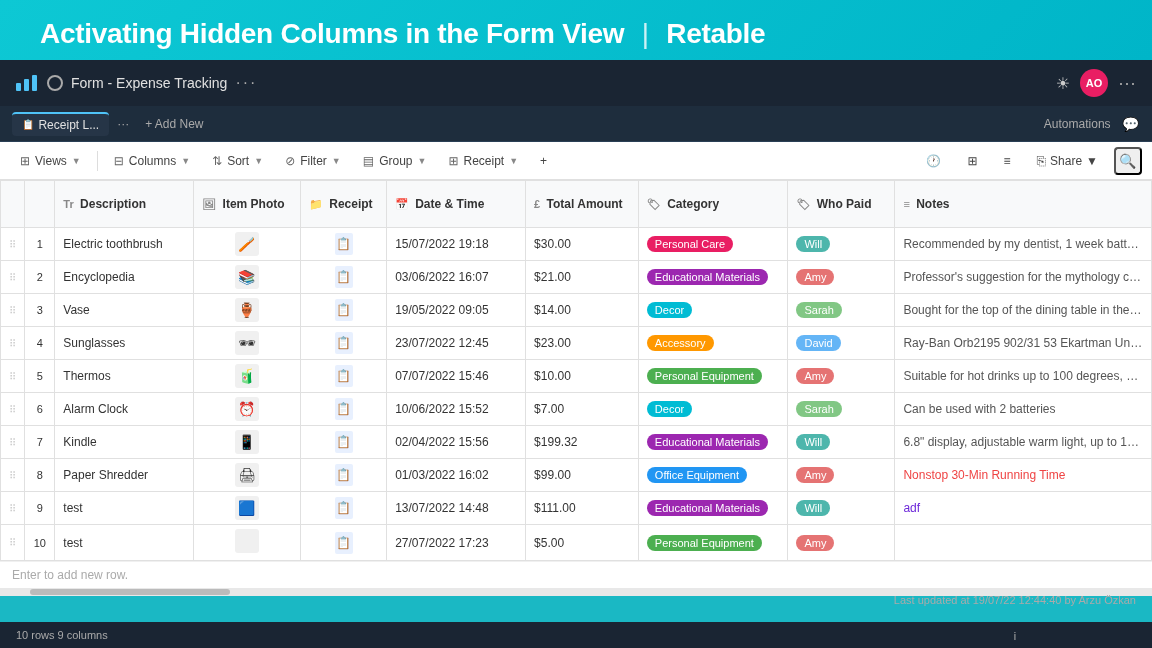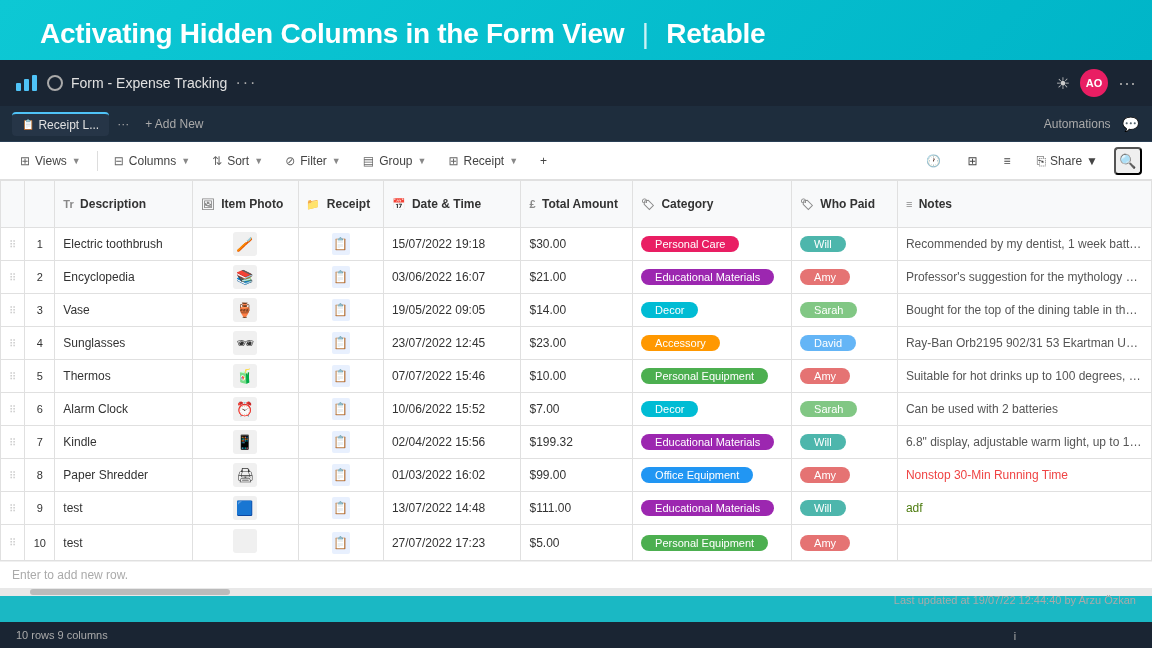--- a/index.html
+++ b/index.html
@@ -224,21 +224,21 @@
       color: #ccc;
       font-size: 11px;
       width: 16px;
       text-align: center;
     }
     .th-type-icon { font-size: 11px; color: #888; margin-right: 3px; }
 
     
     .tag {
       display: inline-block;
-      padding: 2px 14px;
+      padding: 2px 8px;
       border-radius: 10px;
       font-size: 11px;
       font-weight: 500;
       color: white;
     }
     .tag-personal-care { background: #e91e63; }
     .tag-educational { background: #9c27b0; }
     .tag-decor { background: #00bcd4; }
     .tag-accessory { background: #ff9800; }
     .tag-personal-equipment { background: #4caf50; }
@@ -613,21 +613,21 @@
       <span class="receipt-cell" style="font-size:12px">📋</span>
     </td>
     <td>13/07/2022 14:48</td>
     <td>$111.00</td>
     <td>
       <span class="tag tag-educational">Educational Materials</span>
     </td>
     <td>
       <span class="tag tag-will">Will</span>
     </td>
-    <td style="max-width:240px;overflow:hidden;text-overflow:ellipsis;color:#4d7c0f">adf</td>
+    <td style="max-width:240px;overflow:hidden;text-overflow:ellipsis;color:#6d28d9">adf</td>
   </tr>
         <tr>
     <td class="drag-handle" style="color:#ccc;font-size:10px">⠿</td>
     <td class="row-num">10</td>
     <td style="max-width:150px;overflow:hidden;text-overflow:ellipsis">test</td>
     <td style="text-align:center">
       <span class="photo-cell"></span>
     </td>
     <td style="text-align:center">
       <span class="receipt-cell" style="font-size:12px">📋</span>

